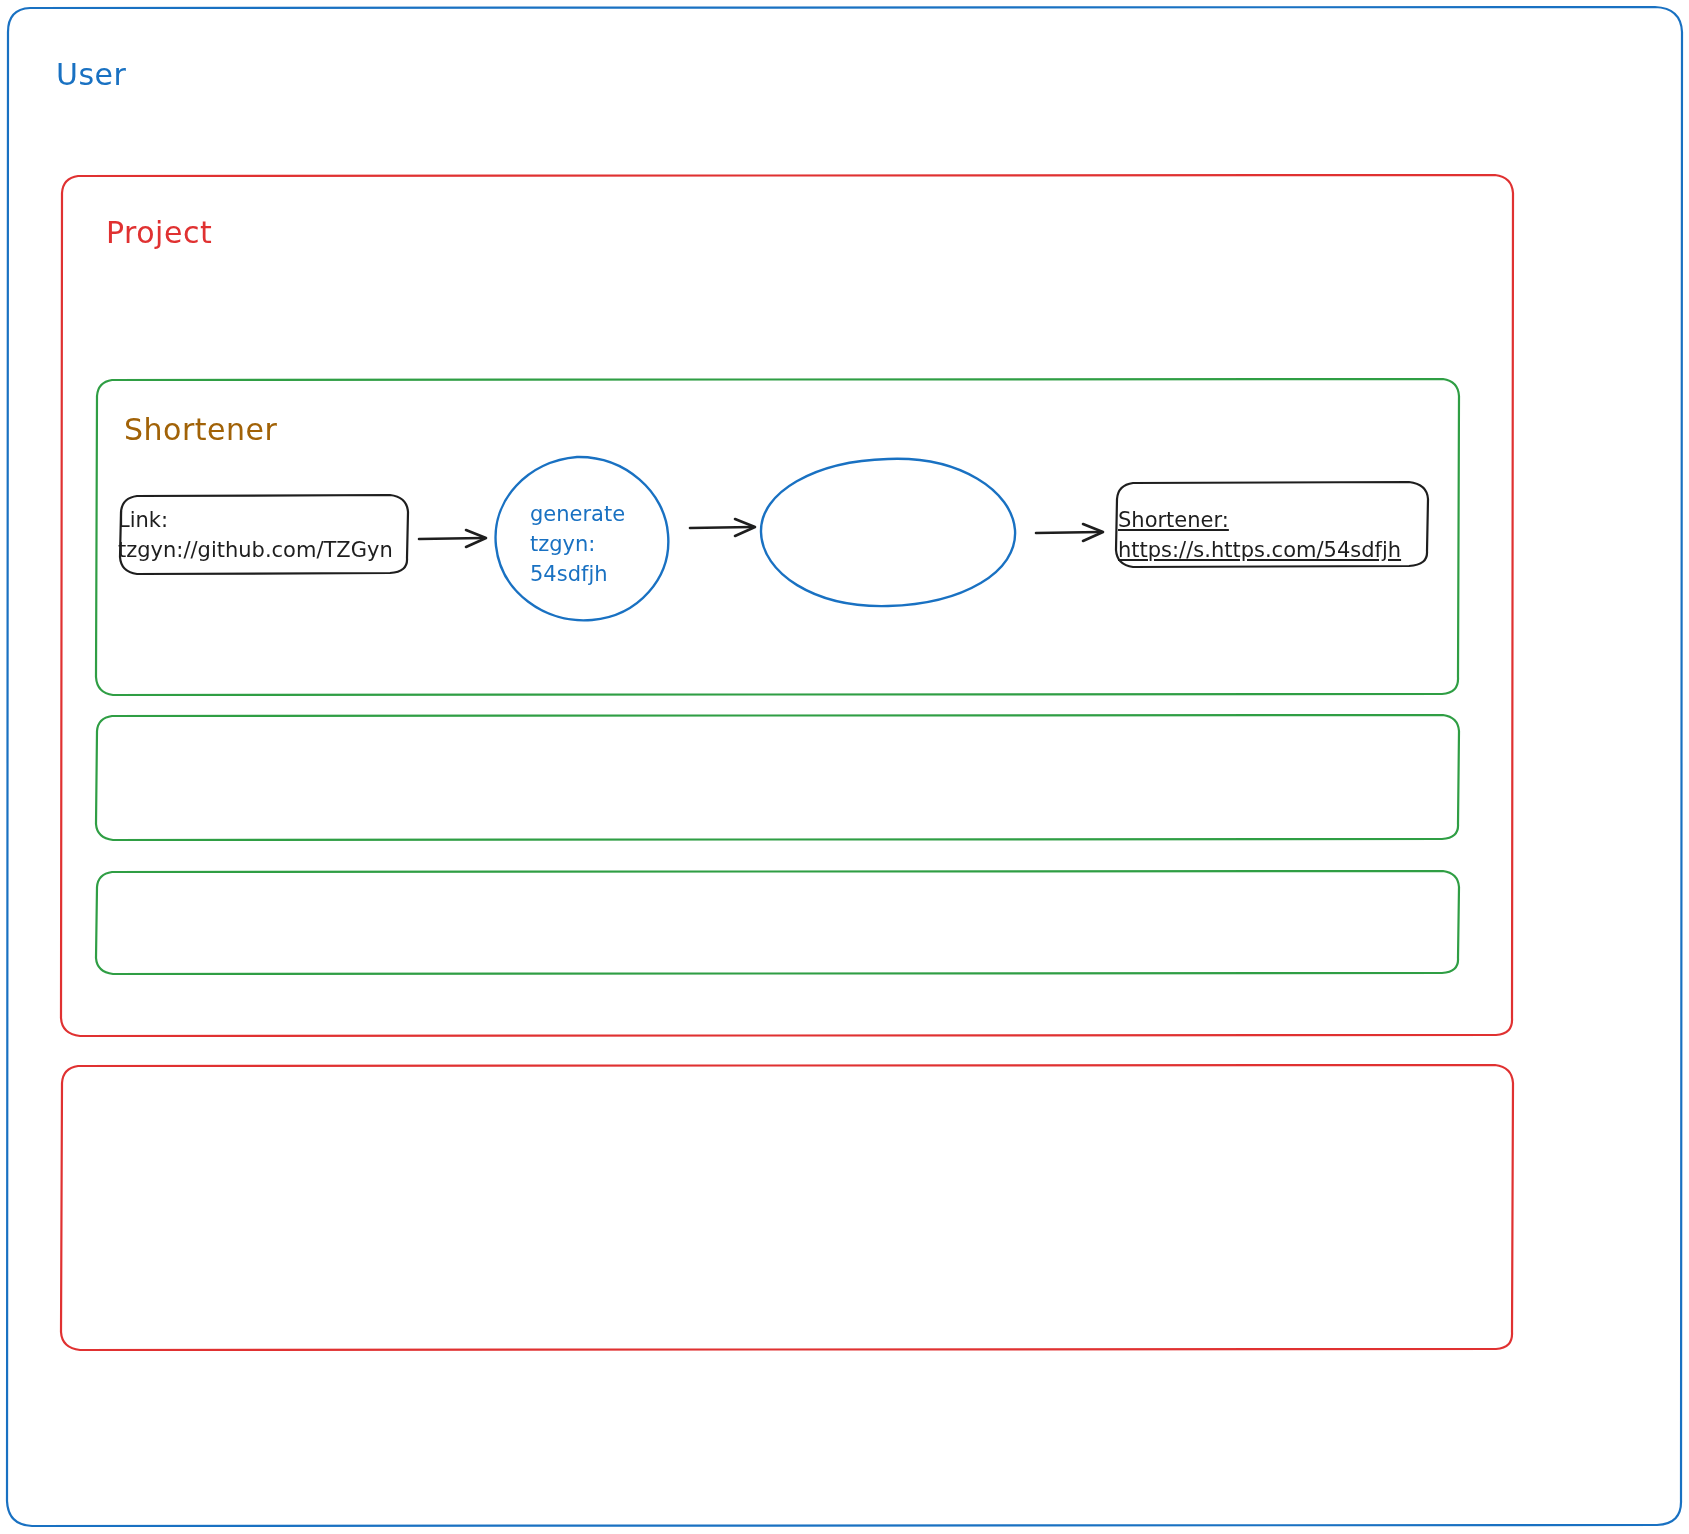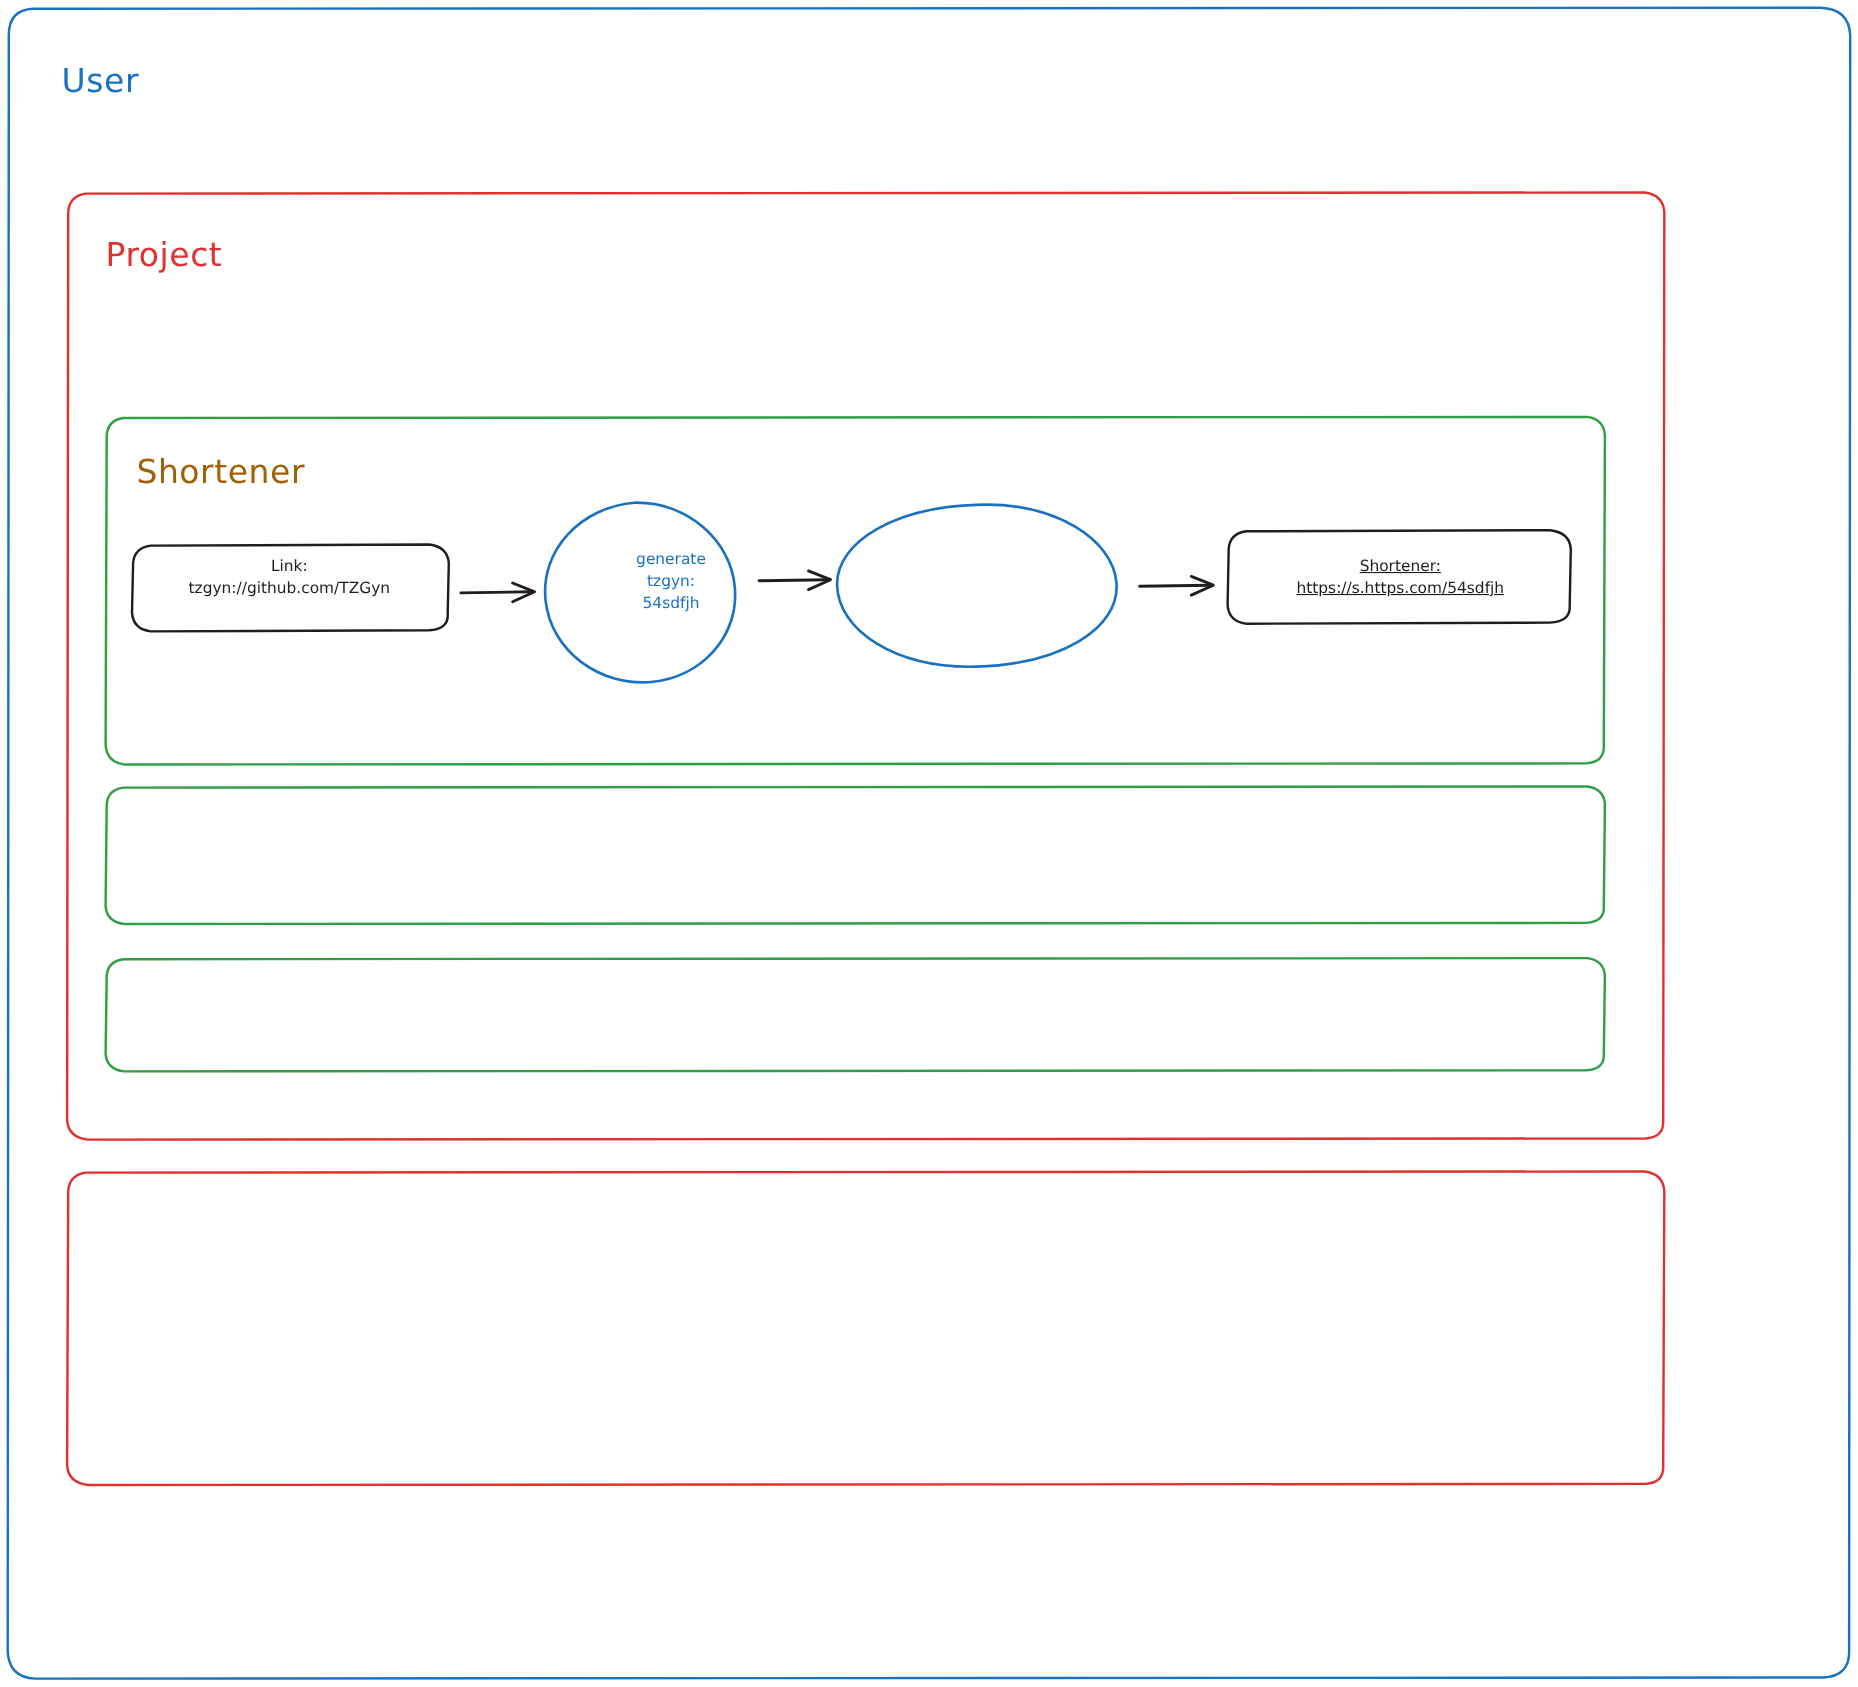--- a/index.html
+++ b/index.html
@@ -35,29 +35,29 @@
     font-family: "DejaVu Sans", sans-serif;
     letter-spacing: 0.5px;
   }
 
   
   .container-title {
     font-size: 30px;
     font-weight: 400;
   }
   .title-user    { left: 56px;  top: 57px;  color: #1971c2; }
-  .title-project { left: 96px; top: 215px; color: #e03131; }
+  .title-project { left: 106px; top: 215px; color: #e03131; }
   .title-short   { left: 124px; top: 412px; color: #a16207; }
 
   
   .node-text {
     position: absolute;
-    text-align: center;
+    text-align: left;
     line-height: 1.42;
-    font-size: 14px;
+    font-size: 21px;
     white-space: nowrap;
   }
   .node-text .ln { display: block; }
 
   .n-link {
     left: 118px;
     top: 506px;
     width: 290px;
     color: #1e1e1e;
   }

